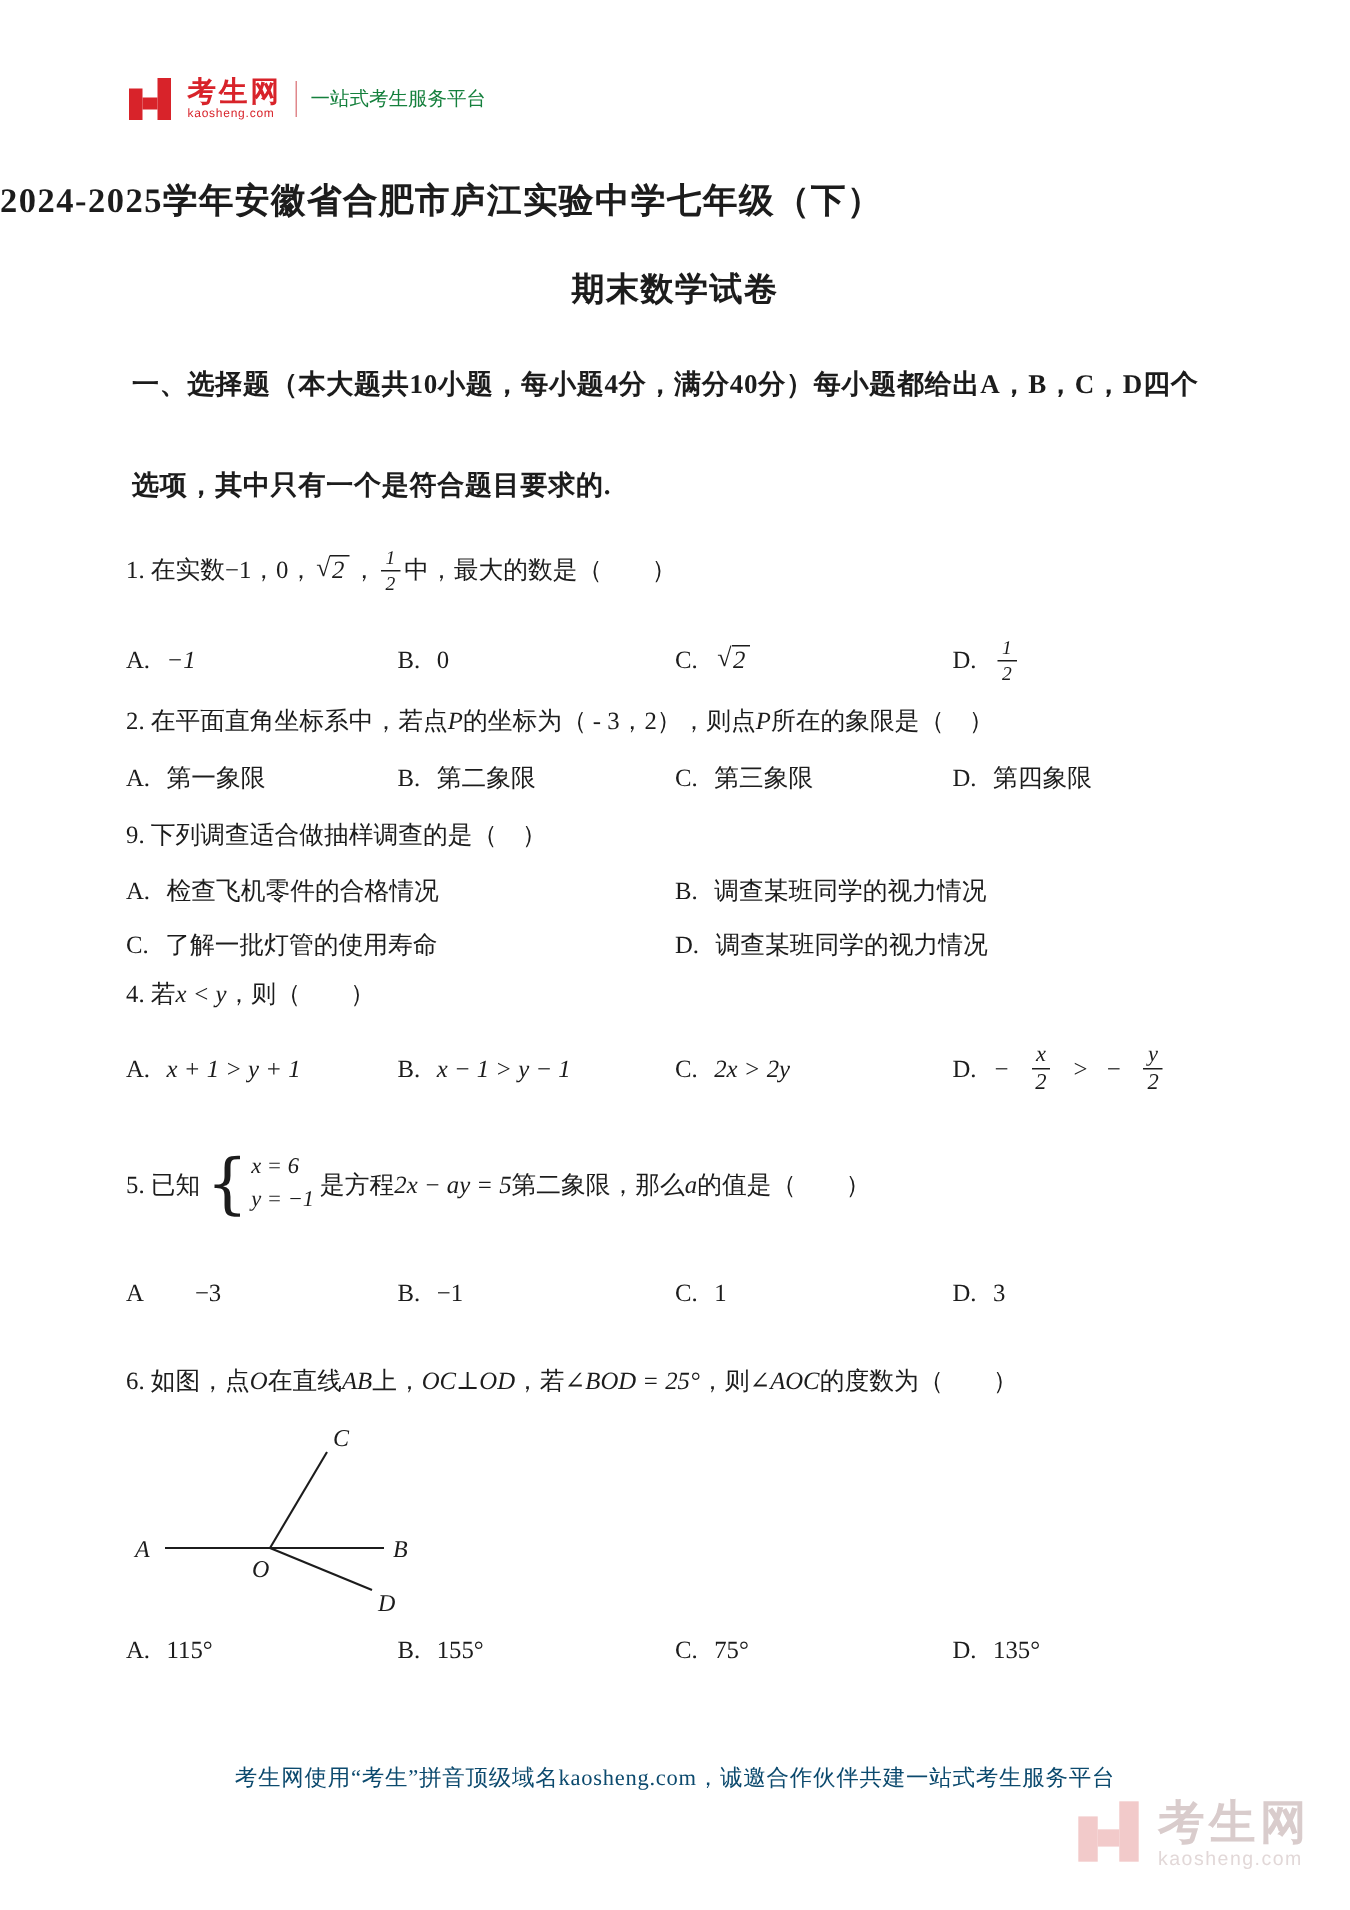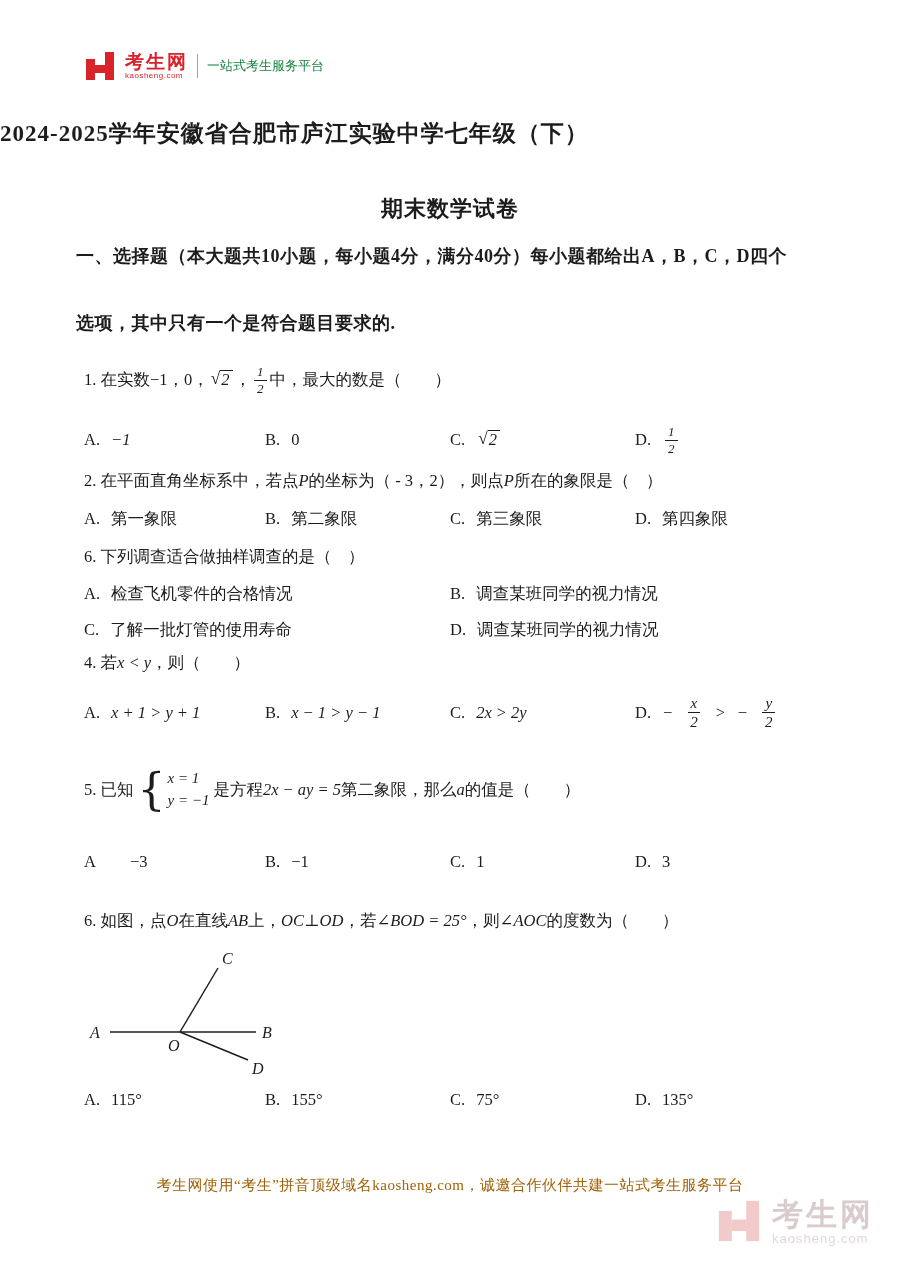--- a/index.html
+++ b/index.html
@@ -14,22 +14,22 @@
   .logo-text{display:flex;flex-direction:column;line-height:1.05;}
   .logo-name{color:#d8232a;font-weight:bold;font-size:19px;letter-spacing:2px;
     font-family:"Liberation Sans","DejaVu Sans",sans-serif;}
   .logo-domain{color:#d8232a;font-size:8px;letter-spacing:.5px;
     font-family:"Liberation Sans","DejaVu Sans",sans-serif;}
   .logo-divider{width:1px;height:24px;background:#e0888c;}
   .logo-tagline{color:#15803d;font-size:13px;
     font-family:"Liberation Sans","DejaVu Sans",sans-serif;}
 
   .title1{top:118px;left:0;right:0;text-align:left;font-size:23px;font-weight:bold;letter-spacing:1px;}
-  .title2{top:178px;left:0;right:0;text-align:center;font-size:22px;font-weight:bold;letter-spacing:1px;margin-top:16px;}
-  .secline{left:76px;right:56px;font-size:18px;font-weight:bold;letter-spacing:.5px;}
+  .title2{top:178px;left:0;right:0;text-align:center;font-size:22px;font-weight:bold;letter-spacing:1px;}
+  .secline{left:88px;right:56px;font-size:18px;font-weight:bold;letter-spacing:.5px;}
 
   .stem{left:84px;right:40px;font-size:16.5px;display:flex;align-items:center;white-space:nowrap;}
   .stem i,.math{font-style:italic;}
   .opts{left:84px;right:40px;display:grid;grid-template-columns:181px 185px 185px auto;font-size:16.5px;}
   .opts2{left:84px;right:40px;display:grid;grid-template-columns:366px auto;font-size:16.5px;}
   .opt{display:flex;align-items:center;gap:11px;white-space:nowrap;}
 
   
   .frac{display:inline-flex;flex-direction:column;align-items:center;vertical-align:middle;
     font-size:13px;line-height:1.2;margin:0 3px;font-style:italic;}
@@ -43,21 +43,21 @@
 
   
   .sys{display:inline-flex;align-items:center;margin:0 4px;}
   .sys .brace{font-size:44px;font-weight:400;line-height:.85;margin-right:2px;
     font-family:"DejaVu Serif",serif;}
   .sys .lines{display:flex;flex-direction:column;font-style:italic;font-size:15px;line-height:1.45;}
 
   .fig{top:948px;left:84px;}
   .fig text{font-style:italic;font-size:16px;fill:#1c1c1c;font-family:"Liberation Serif",serif;}
 
-  .footer{top:1176px;left:0;right:0;text-align:center;font-size:15px;color:#a16207;letter-spacing:.5px;}
+  .footer{top:1176px;left:0;right:0;text-align:center;font-size:15px;color:#0c4a6e;letter-spacing:.5px;}
 
   .watermark{top:1198px;right:26px;display:flex;align-items:flex-start;gap:10px;}
   .wm-text{display:flex;flex-direction:column;line-height:1.1;}
   .wm-name{color:#d9cccc;font-weight:bold;font-size:31px;letter-spacing:3px;
     font-family:"Liberation Sans","DejaVu Sans",sans-serif;}
   .wm-domain{color:#e2d8d8;font-size:13px;letter-spacing:1px;
     font-family:"Liberation Sans","DejaVu Sans",sans-serif;}
 </style>
 </head>
 <body>
@@ -141,21 +141,21 @@
     <div class="opt">
       <span>C.</span>
       <span>第三象限</span>
     </div>
     <div class="opt">
       <span>D.</span>
       <span>第四象限</span>
     </div>
   </div>
 
-  <div class="abs stem" style="top:546px">6. 下列调查适合做抽样调查的是（　）</div>
+  <div class="abs stem" style="top:546px">9. 下列调查适合做抽样调查的是（　）</div>
   <div class="abs opts2" style="top:583px">
     <div class="opt">
       <span>A.</span>
       <span>检查飞机零件的合格情况</span>
     </div>
     <div class="opt">
       <span>B.</span>
       <span>调查某班同学的视力情况</span>
     </div>
   </div>
@@ -202,21 +202,21 @@
         <span class="fd">2</span>
       </span>
     </div>
   </div>
 
   <div class="abs stem" style="top:762px;height:56px">
     <span>5. 已知</span>
     <span class="sys">
       <span class="brace">{</span>
       <span class="lines">
-        <span>x = 1</span>
+        <span>x = 6</span>
         <span>y = −1</span>
       </span>
     </span>
     <span>是方程</span>
     <span class="math">2x − ay = 5</span>
     <span>第二象限，那么</span>
     <i>a</i>
     <span>的值是（　　）</span>
   </div>
   <div class="abs opts" style="top:852px">

